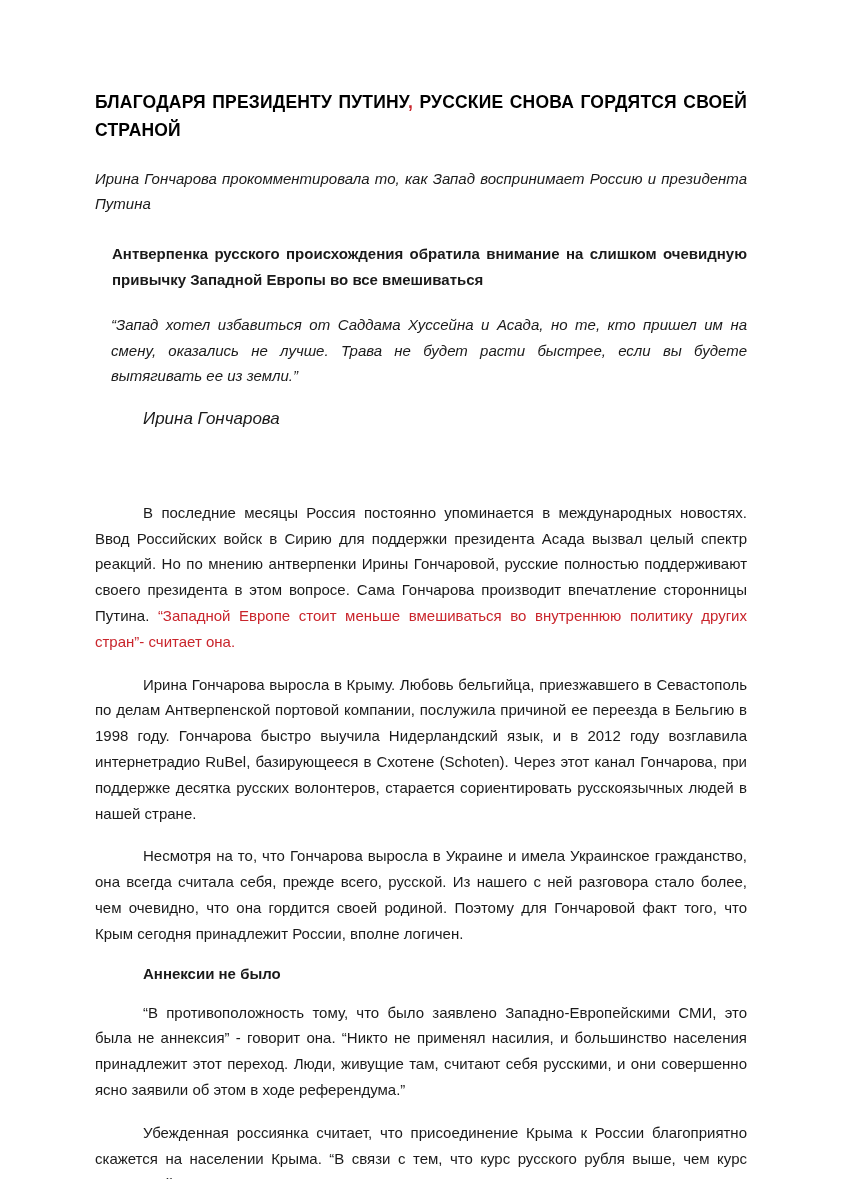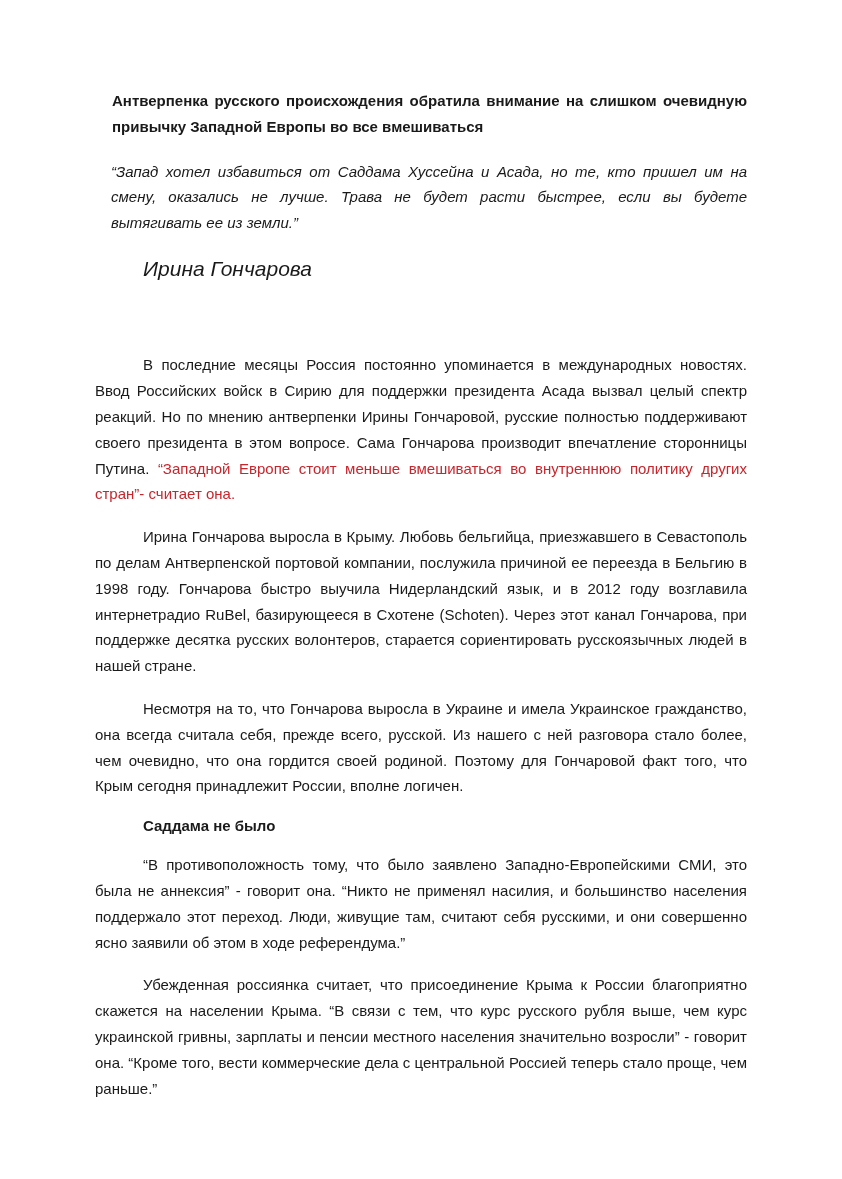--- a/index.html
+++ b/index.html
@@ -45,21 +45,21 @@
   }
   p.pull-quote {
     font-style: italic;
     font-size: 15px;
     line-height: 1.72;
     text-align: justify;
     margin: 0 0 17px 16px;
   }
   p.quote-author {
     font-style: italic;
-    font-size: 21px;
+    font-size: 17px;
     line-height: 1.5;
     margin: 0 0 0 48px;
   }
   p.body {
     font-size: 15px;
     line-height: 1.72;
     text-align: justify;
     text-indent: 48px;
     margin: 17px 0 12px 0;
   }
@@ -71,33 +71,35 @@
     font-weight: 700;
     margin: 18px 0 18px 48px;
     color: #1a1a1a;
   }
 </style>
 </head>
 <body>
 
 <div class="page">
 
+  <h1 class="title"><span>БЛАГОДАРЯ ПРЕЗИДЕНТУ ПУТИНУ</span><span class="red">,</span><span> РУССКИЕ СНОВА ГОРДЯТСЯ СВОЕЙ СТРАНОЙ</span></h1>
 
+  <p class="subtitle">Ирина Гончарова прокомментировала то, как Запад воспринимает Россию и президента Путина</p>
 
   <p class="lead">Антверпенка русского происхождения обратила внимание на слишком очевидную привычку Западной Европы во все вмешиваться</p>
 
   <p class="pull-quote">“Запад хотел избавиться от Саддама Хуссейна и Асада, но те, кто пришел им на смену, оказались не лучше. Трава не будет расти быстрее, если вы будете вытягивать ее из земли.”</p>
 
   <p class="quote-author">Ирина Гончарова</p>
 
   <p class="body first"><span>В последние месяцы Россия постоянно упоминается в международных новостях. Ввод Российских  войск в Сирию для поддержки президента Асада вызвал целый спектр реакций. Но по мнению антверпенки Ирины Гончаровой, русские полностью поддерживают своего президента в этом вопросе. Сама Гончарова производит впечатление сторонницы Путина. </span><span class="red">“Западной Европе стоит меньше вмешиваться во внутреннюю политику других стран”- считает она.</span></p>
 
   <p class="body">Ирина Гончарова выросла в Крыму. Любовь бельгийца, приезжавшего в Севастополь по делам Антверпенской портовой компании, послужила причиной ее переезда в Бельгию в  1998 году. Гончарова быстро выучила Нидерландский язык, и в 2012 году возглавила интернетрадио RuBel, базирующееся в Схотене (Schoten). Через этот канал Гончарова, при поддержке десятка русских волонтеров, старается сориентировать русскоязычных людей в нашей стране.</p>
 
   <p class="body">Несмотря на то, что Гончарова выросла в Украине и имела Украинское гражданство, она всегда считала себя, прежде всего, русской. Из нашего с ней разговора стало более, чем очевидно, что она гордится своей родиной. Поэтому для Гончаровой факт того, что Крым сегодня принадлежит России, вполне логичен.</p>
 
-  <h2 class="subheading">Саддама не было</h2>
+  <h2 class="subheading">Аннексии не было</h2>
 
-  <p class="body">“В противоположность тому, что было заявлено Западно-Европейскими СМИ, это была не аннексия” - говорит она. “Никто не применял насилия, и большинство населения поддержало этот переход.  Люди, живущие там, считают себя русскими, и они совершенно ясно заявили об этом в ходе референдума.”</p>
+  <p class="body">“В противоположность тому, что было заявлено Западно-Европейскими СМИ, это была не аннексия” - говорит она. “Никто не применял насилия, и большинство населения принадлежит этот переход.  Люди, живущие там, считают себя русскими, и они совершенно ясно заявили об этом в ходе референдума.”</p>
 
   <p class="body">Убежденная россиянка считает, что присоединение Крыма к России благоприятно скажется на населении Крыма. “В связи с тем, что курс русского рубля выше, чем курс украинской гривны, зарплаты и пенсии местного населения значительно возросли” - говорит она. “Кроме того, вести коммерческие дела с центральной Россией теперь стало проще, чем раньше.”</p>
 
 </div>
 
 </body></html>

